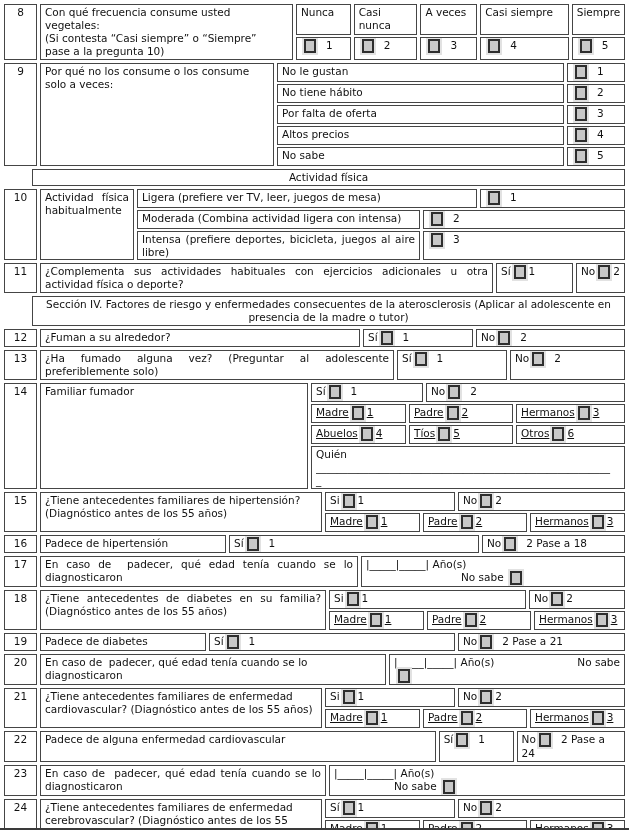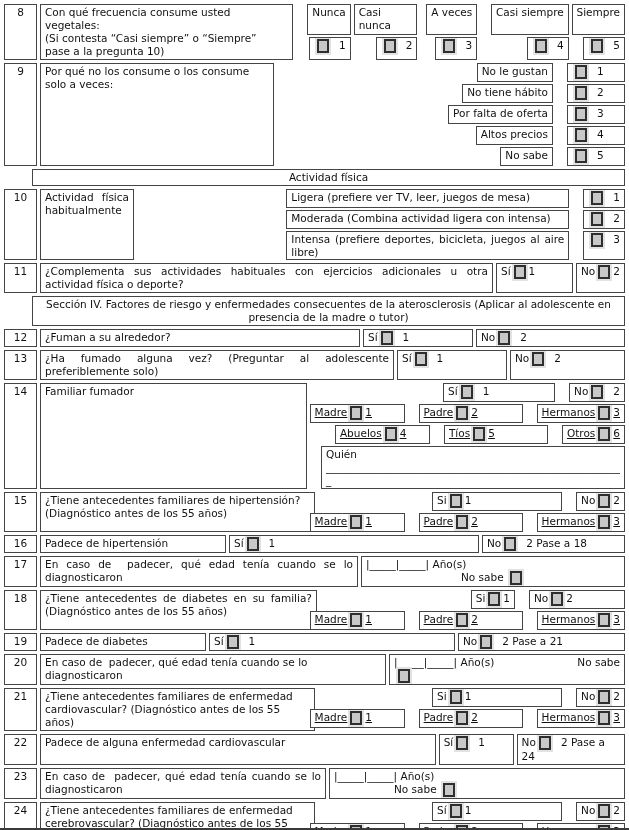--- a/index.html
+++ b/index.html
@@ -8,22 +8,22 @@
     width:629px; height:830px; overflow:hidden;
     font-family:"DejaVu Sans","Liberation Sans",sans-serif;
     font-size:10.5px; line-height:13px; color:#111;
     padding:4px 4px 2px 4px; background:#fff;
     border-bottom:2px solid #3a3a3a;
   }
   .row { display:flex; gap:3px; margin-bottom:3px; align-items:stretch; }
   .c { border:1px solid #454545; padding:1px 4px; background:#fff; overflow:hidden; }
   .num { width:33px; flex:none; text-align:center; }
   .grow { flex:1 1 auto; min-width:0; }
-  .col { display:flex; flex-direction:column; gap:2px; min-width:0;align-items:flex-end; }
-  .hrow { display:flex; gap:14px; }
+  .col { display:flex; flex-direction:column; gap:2px; min-width:0; }
+  .hrow { display:flex; gap:3px; }
   .center { text-align:center;margin-left:28px; }
   .just { text-align:justify; }
   .pre { white-space:pre-wrap; }
   .cb {
     display:inline-block; width:12px; height:14px; flex:none;
     background:#c8c8c8; border:2px solid #2e2e2e;
     box-shadow:0 0 0 2px #e2e2e2; vertical-align:middle;
     margin:0 3px;
   }
   .v { margin-left:7px; }
@@ -89,21 +89,21 @@
 
   <div class="row">
     <div class="c grow center">Actividad física</div>
   </div>
 
   <div class="row">
     <div class="c num">10</div>
     <div class="c just" style="width:94px">Actividad    física habitualmente</div>
     <div class="col grow">
       <div class="hrow" style="height:19px">
-        <div class="c" style="width:283px">Ligera (prefiere ver TV, leer, juegos de mesa)</div>
+        <div class="c" style="width:340px">Ligera (prefiere ver TV, leer, juegos de mesa)</div>
         <div class="c grow"><span class="cb"></span><span class="v">1</span></div>
       </div>
       <div class="hrow" style="height:19px">
         <div class="c" style="width:283px">Moderada (Combina actividad ligera con intensa)</div>
         <div class="c grow"><span class="cb"></span><span class="v">2</span></div>
       </div>
       <div class="hrow" style="height:29px">
         <div class="c just" style="width:283px">Intensa (prefiere deportes, bicicleta, juegos al aire libre)</div>
         <div class="c grow"><span class="cb"></span><span class="v">3</span></div>
       </div>

